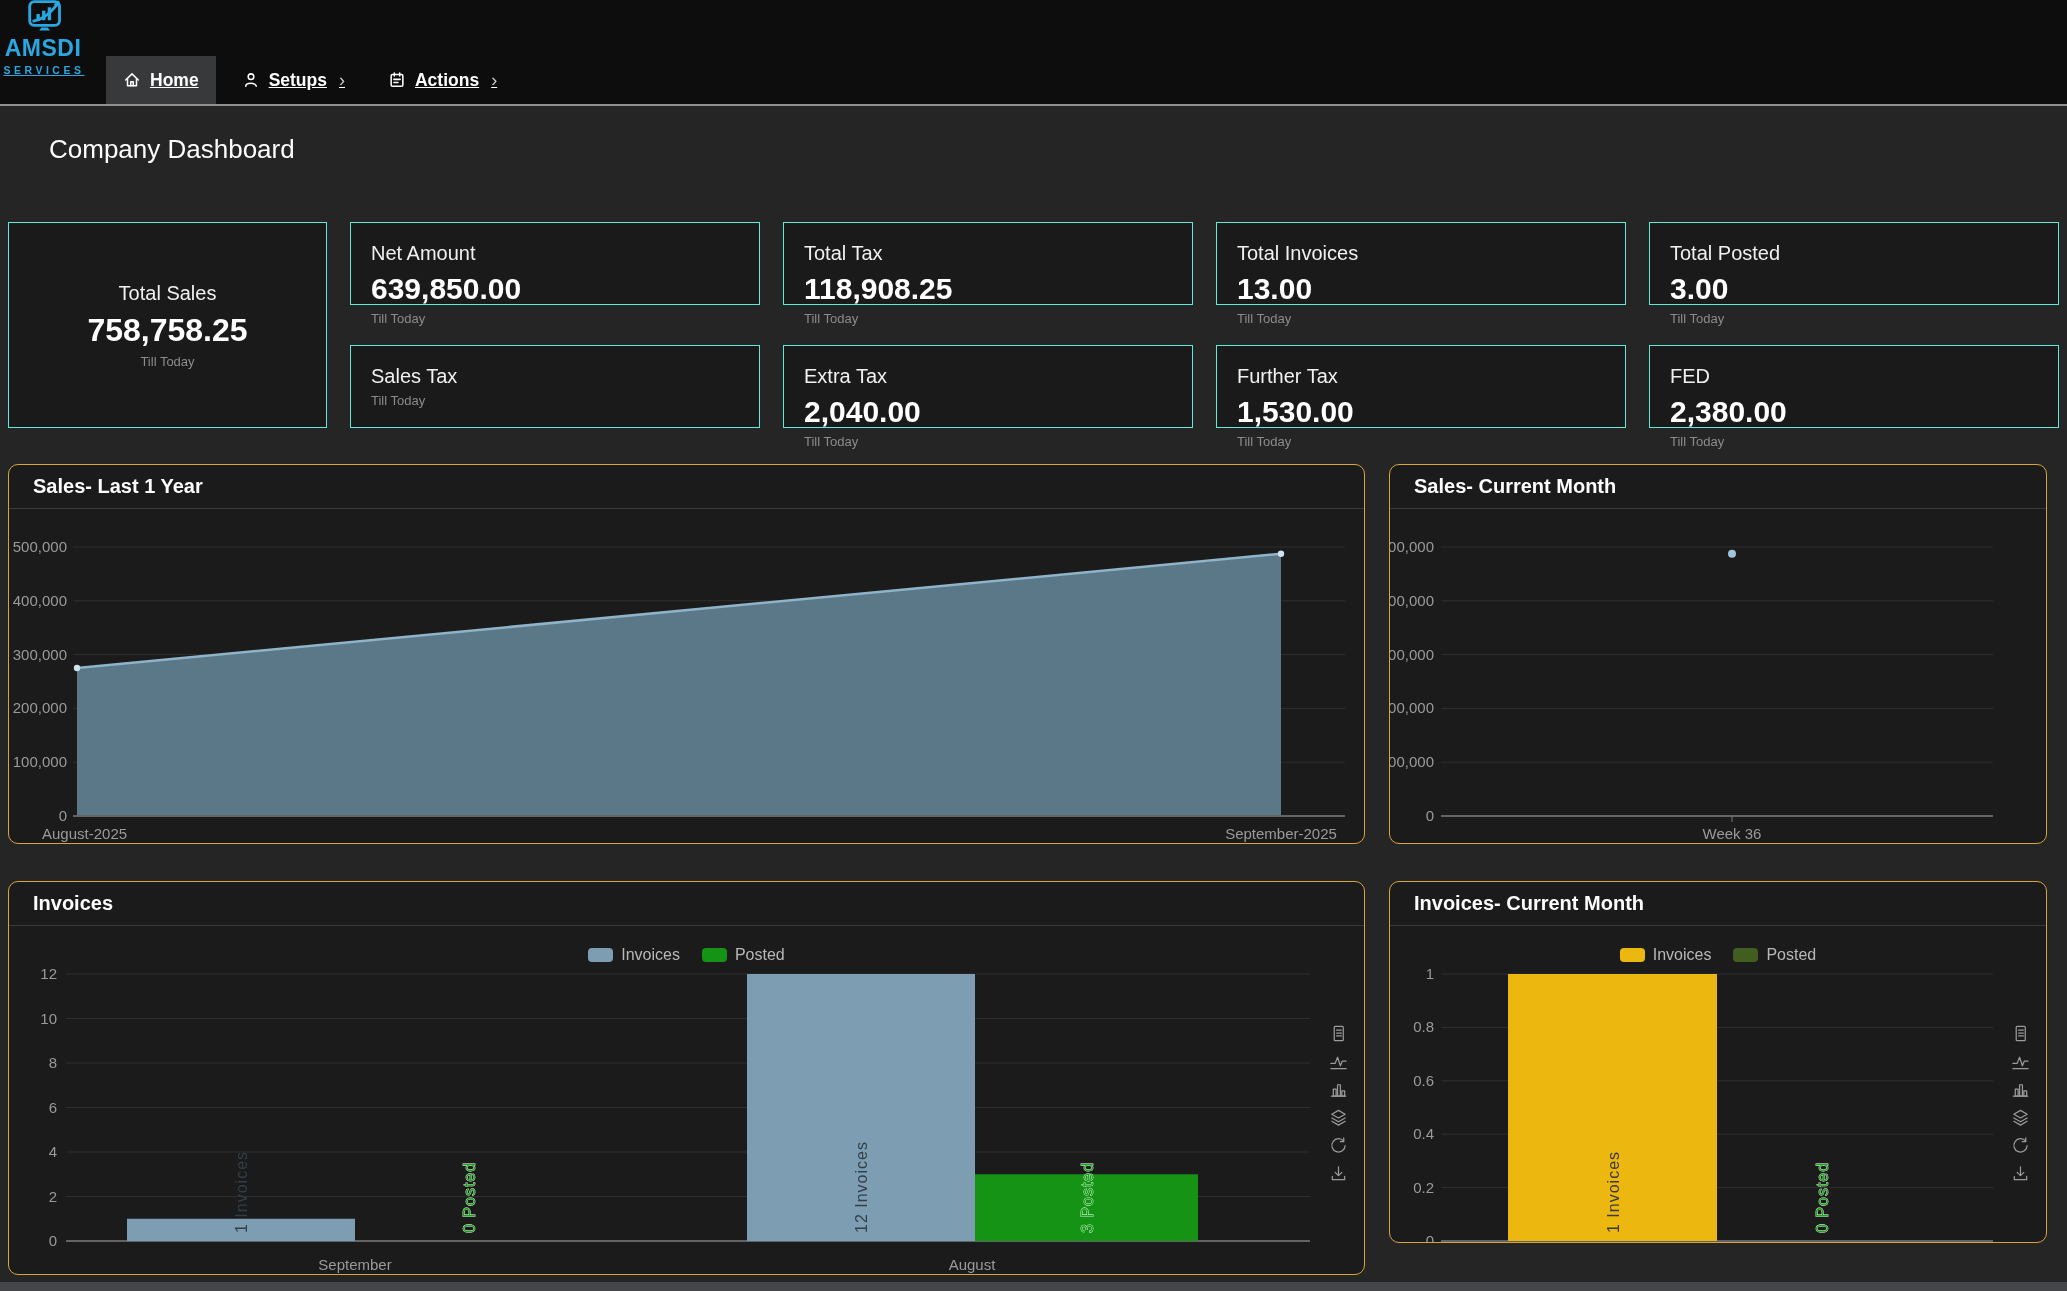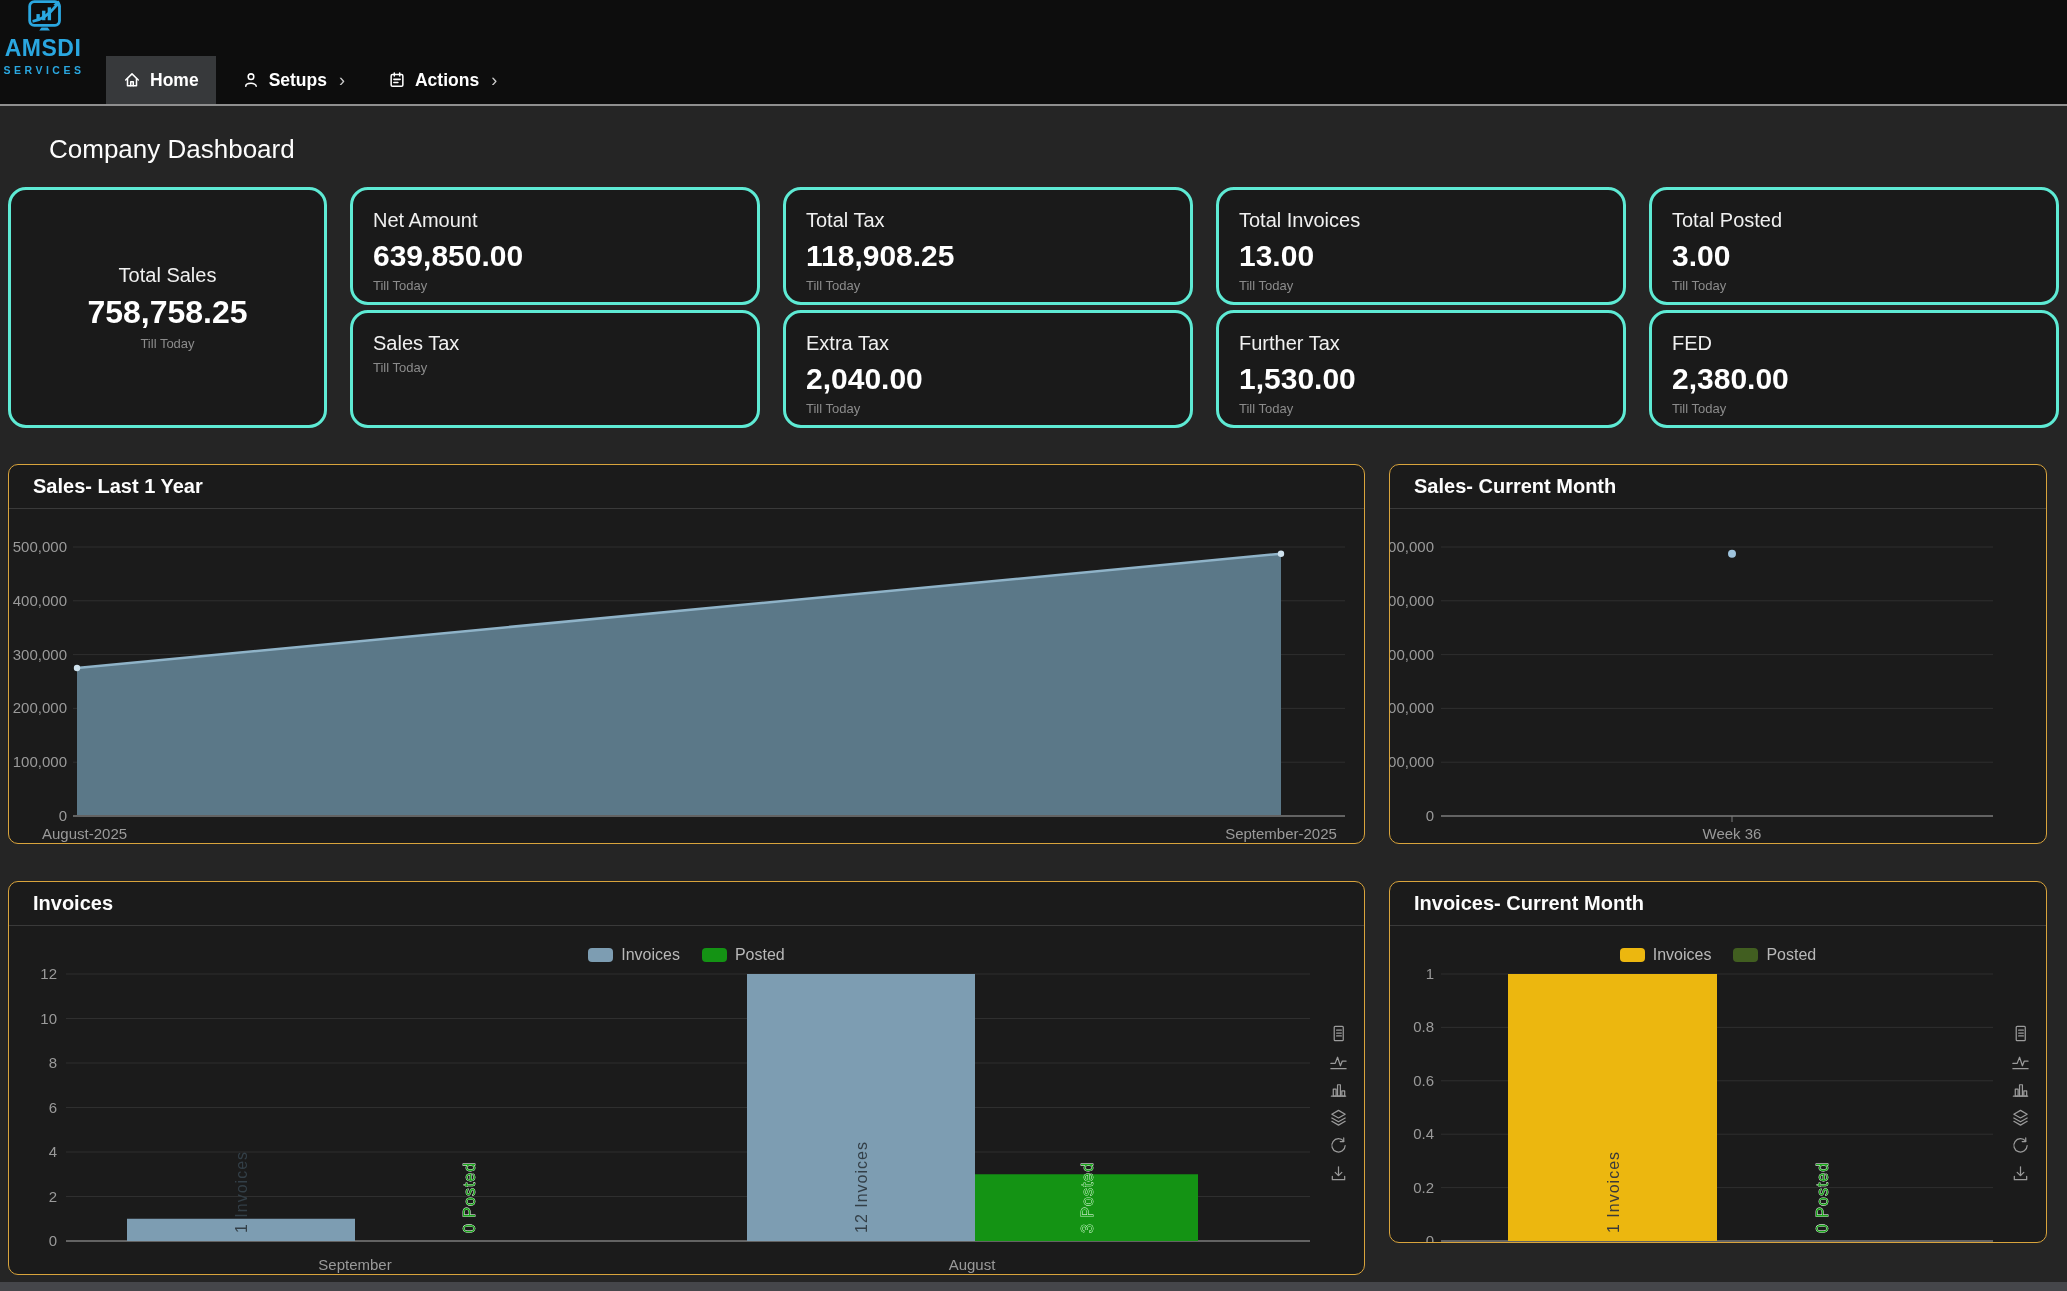--- a/index.html
+++ b/index.html
@@ -12,34 +12,34 @@
     color:#fff;
   }
   
   header {
     position:relative; height:106px; background:#0d0d0d;
     border-bottom:2px solid #8f8f8f;
   }
   .logo { position:absolute; left:0; top:0; width:92px; height:76px;
     display:flex; flex-direction:column; align-items:center; }
   .brand-name { font-size:23px; font-weight:bold; color:#2aa7e0; letter-spacing:0.5px; margin-left:-6px; margin-top:-1px; }
-  .brand-tagline { font-size:10.5px; font-weight:bold; color:#2aa7e0; letter-spacing:3.5px; margin-left:-4px; margin-top:2px; }
-  .nav { position:absolute; left:106px; bottom:0; display:flex; align-items:flex-end; }
+  .brand-tagline { font-size:10.5px; font-weight:bold; color:#2aa7e0; letter-spacing:3.5px; margin-left:-4px; margin-top:2px;text-decoration:underline; }
+  .nav { position:absolute; left:106px; bottom:0; display:flex; align-items:flex-end;text-decoration:underline; }
   .nav-tab { display:flex; align-items:center; gap:9px; height:48px; padding:0 17px;
     font-size:17.5px; font-weight:600; color:#fff; cursor:pointer; }
   .nav-tab.active { background:#37393b; }
   .nav-tab + .nav-tab { margin-left:9px; }
   .nav-ic { width:18px; height:18px; stroke:#fff; fill:none; stroke-width:1.7; stroke-linecap:round; stroke-linejoin:round; }
   .chev { color:#cbcbcb; font-size:18px; font-weight:400; margin-left:3px; }
   
   .page-title { margin:28px 0 0 49px; font-size:26px; font-weight:normal; color:#fdfdfd; }
   .kpi-grid { display:grid; margin:22px 8px 0 8px;
     grid-template-columns:319px 410px 410px 410px 410px;
     grid-template-rows:118px 118px; gap:5px 23px; }
-  .kpi-card { background:#1a1a1a; border:3px solid #5eead4; border-radius:18px; padding:19px 20px; }
+  .kpi-card { background:#1a1a1a; border:1px solid #5eead4; border-radius:0; padding:19px 20px;margin-top:35px; }
   .kpi-card.tall { grid-row:1/3; display:flex; flex-direction:column; align-items:center; justify-content:center; text-align:center; padding:10px; }
   .kpi-label { font-size:20px; color:#f0f0f0; }
   .kpi-value { font-size:30px; font-weight:bold; color:#ffffff; margin-top:7px; }
   .kpi-card.tall .kpi-value { font-size:32px; }
   .kpi-sub { font-size:13px; color:#8b8b8b; margin-top:5px; }
   
   .chart-row { display:flex; gap:24px; margin-left:8px; margin-right:12px; }
   .row1 { margin-top:36px; }
   .row2 { margin-top:37px; }
   .panel { position:relative; background:#1b1b1b; border:1px solid #d9a43c; border-radius:10px; overflow:hidden; }

